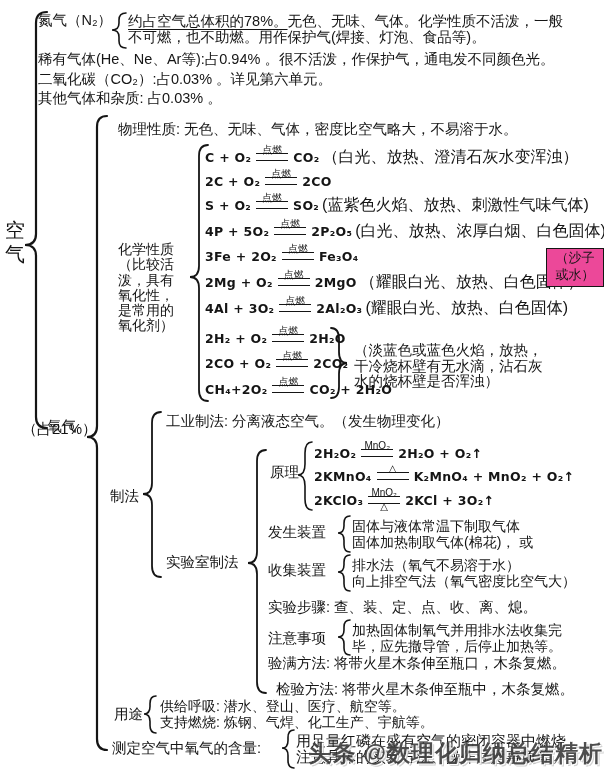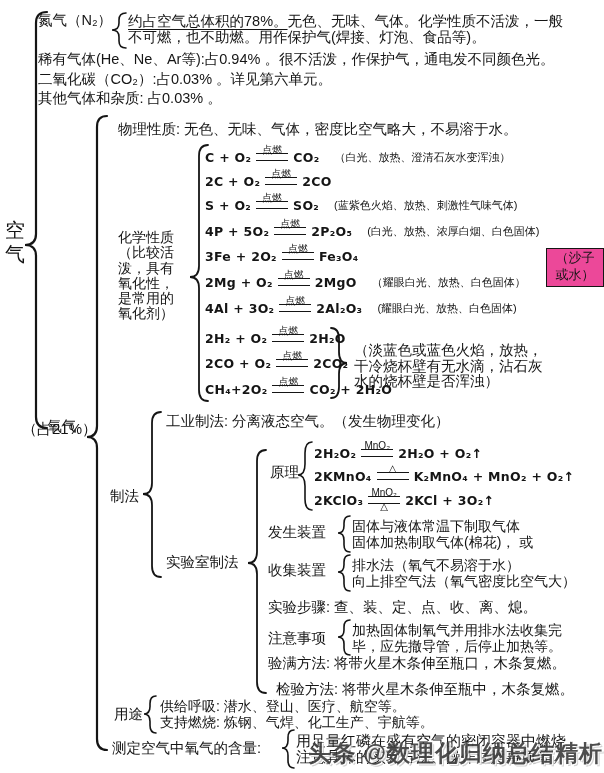--- a/index.html
+++ b/index.html
@@ -15,21 +15,21 @@
   .vtitle{
     position:absolute;left:5px;top:218px;width:20px;
     font-size:20px;line-height:24px;letter-spacing:2px;
     word-break:break-all;white-space:normal;text-align:center;
   }
   .eq{
     position:absolute;height:20px;display:flex;align-items:center;
     white-space:nowrap;font-size:12.5px;
   }
   .eq .f{font-family:"DejaVu Sans","Liberation Sans",sans-serif;letter-spacing:.3px;font-weight:bold;}
-  .eq .note{font-size:11px;margin-left:15px;}
+  .eq .note{font-size:16px;margin-left:3px;}
   .cond{
     position:relative;display:inline-block;width:32px;height:6px;
     border-top:1.5px solid #151515;border-bottom:1.5px solid #151515;
     margin:0 5px;flex:none;
   }
   .cond .top{
     position:absolute;left:50%;bottom:5px;transform:translateX(-50%);
     font-size:10px;line-height:10px;white-space:nowrap;
   }
   .cond .bot{
@@ -79,21 +79,21 @@
 
   <div class="t" style="left:38px;top:51px">稀有气体(He、Ne、Ar等):占0.94% 。很不活泼，作保护气，通电发不同颜色光。</div>
   <div class="t" style="left:38px;top:71px">二氧化碳（CO₂）:占0.03% 。详见第六单元。</div>
   <div class="t" style="left:38px;top:90px">其他气体和杂质: 占0.03% 。</div>
 
   <div class="t" style="left:30px;top:418px;width:64px;text-align:center;white-space:nowrap">氧气</div>
   <div class="t" style="left:22px;top:420px;font-size:15px">（占21%）</div>
 
   <div class="t" style="left:118px;top:121px">物理性质: 无色、无味、气体，密度比空气略大，不易溶于水。</div>
 
-  <div class="chemblock" style="left:118px;top:230px">
+  <div class="chemblock" style="left:118px;top:242px">
     <div>化学性质</div>
     <div>（比较活</div>
     <div>泼，具有</div>
     <div>氧化性，</div>
     <div>是常用的</div>
     <div>氧化剂）</div>
   </div>
 
   <div class="eq" style="left:205px;top:147px">
     <span class="f">C + O₂</span>

